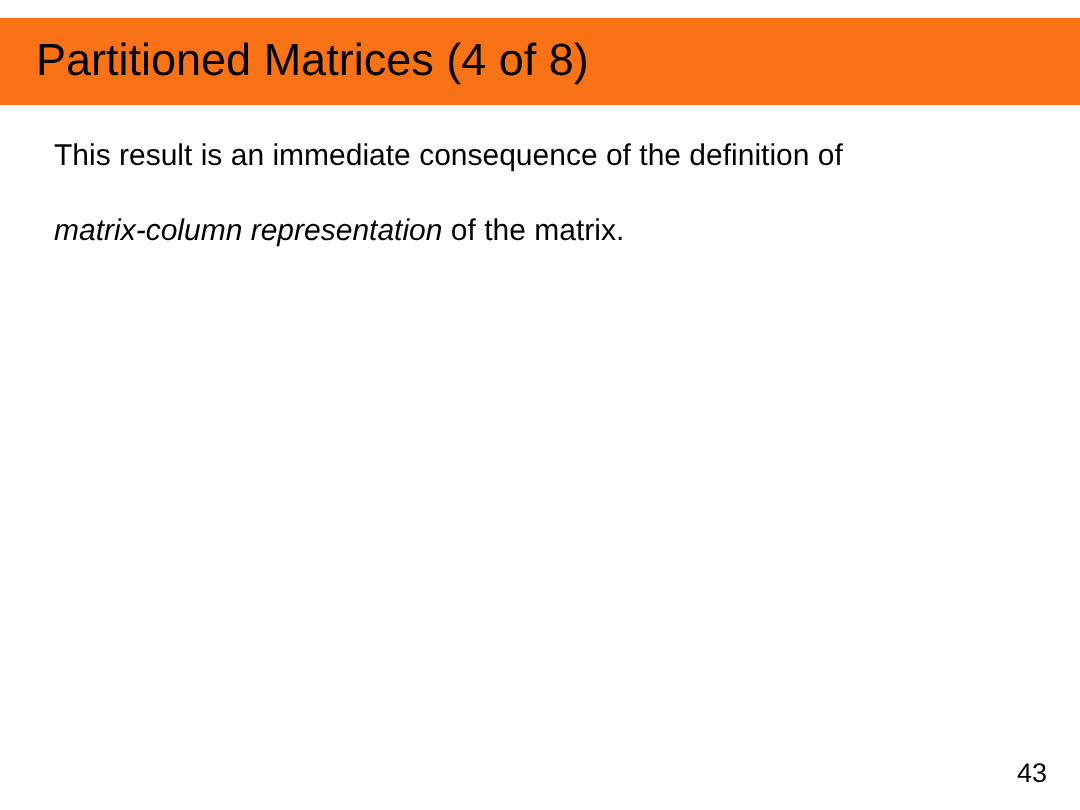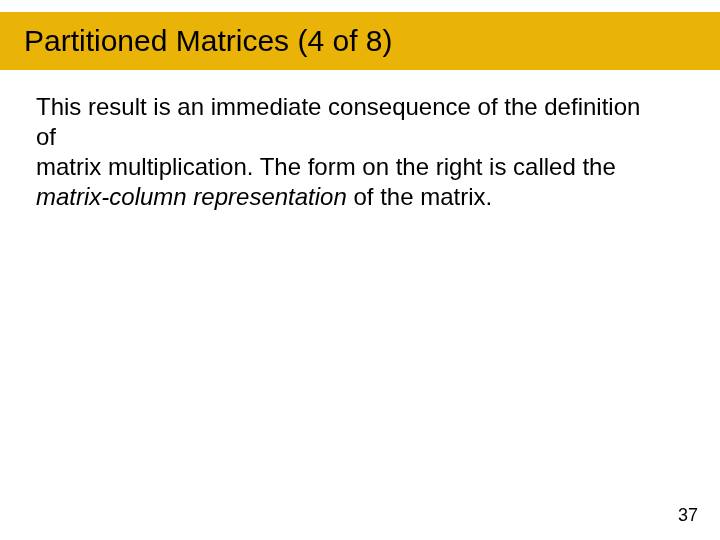--- a/index.html
+++ b/index.html
@@ -11,36 +11,36 @@
     font-family: Arial, Helvetica, sans-serif;
     overflow: hidden;
     position: relative;
   }
   .header-bar {
     position: absolute;
     top: 12px;
     left: 0;
     width: 720px;
     height: 58px;
-    background: #eab308;
+    background: #f97316;
     display: flex;
     align-items: center;
   }
   .header-title {
     font-size: 30px;
     color: #000000;
     margin-left: 24px;
     letter-spacing: 0px;
   }
   .body-text {
     position: absolute;
     top: 92px;
     left: 36px;
     width: 630px;
-    font-size: 24px;
+    font-size: 20px;
     line-height: 1.25;
     color: #000000;
   }
   .body-text .bold-italic {
     font-weight: normal;
     font-style: italic;
   }
   .page-number {
     position: absolute;
     right: 22px;
@@ -51,17 +51,17 @@
 </style>
 </head>
 <body>
 
 <div class="header-bar">
   <span class="header-title">Partitioned Matrices (4 of 8)</span>
 </div>
 
 <div class="body-text">
   <span>This result is an immediate consequence of the definition of</span><br>
-  <span>matrix multiplication. The form on the right is called the</span><br>
+  <br>
   <span class="bold-italic">matrix-column representation</span><span> of the matrix.</span>
 </div>
 
-<div class="page-number">37</div>
+<div class="page-number">43</div>
 
 </body></html>

